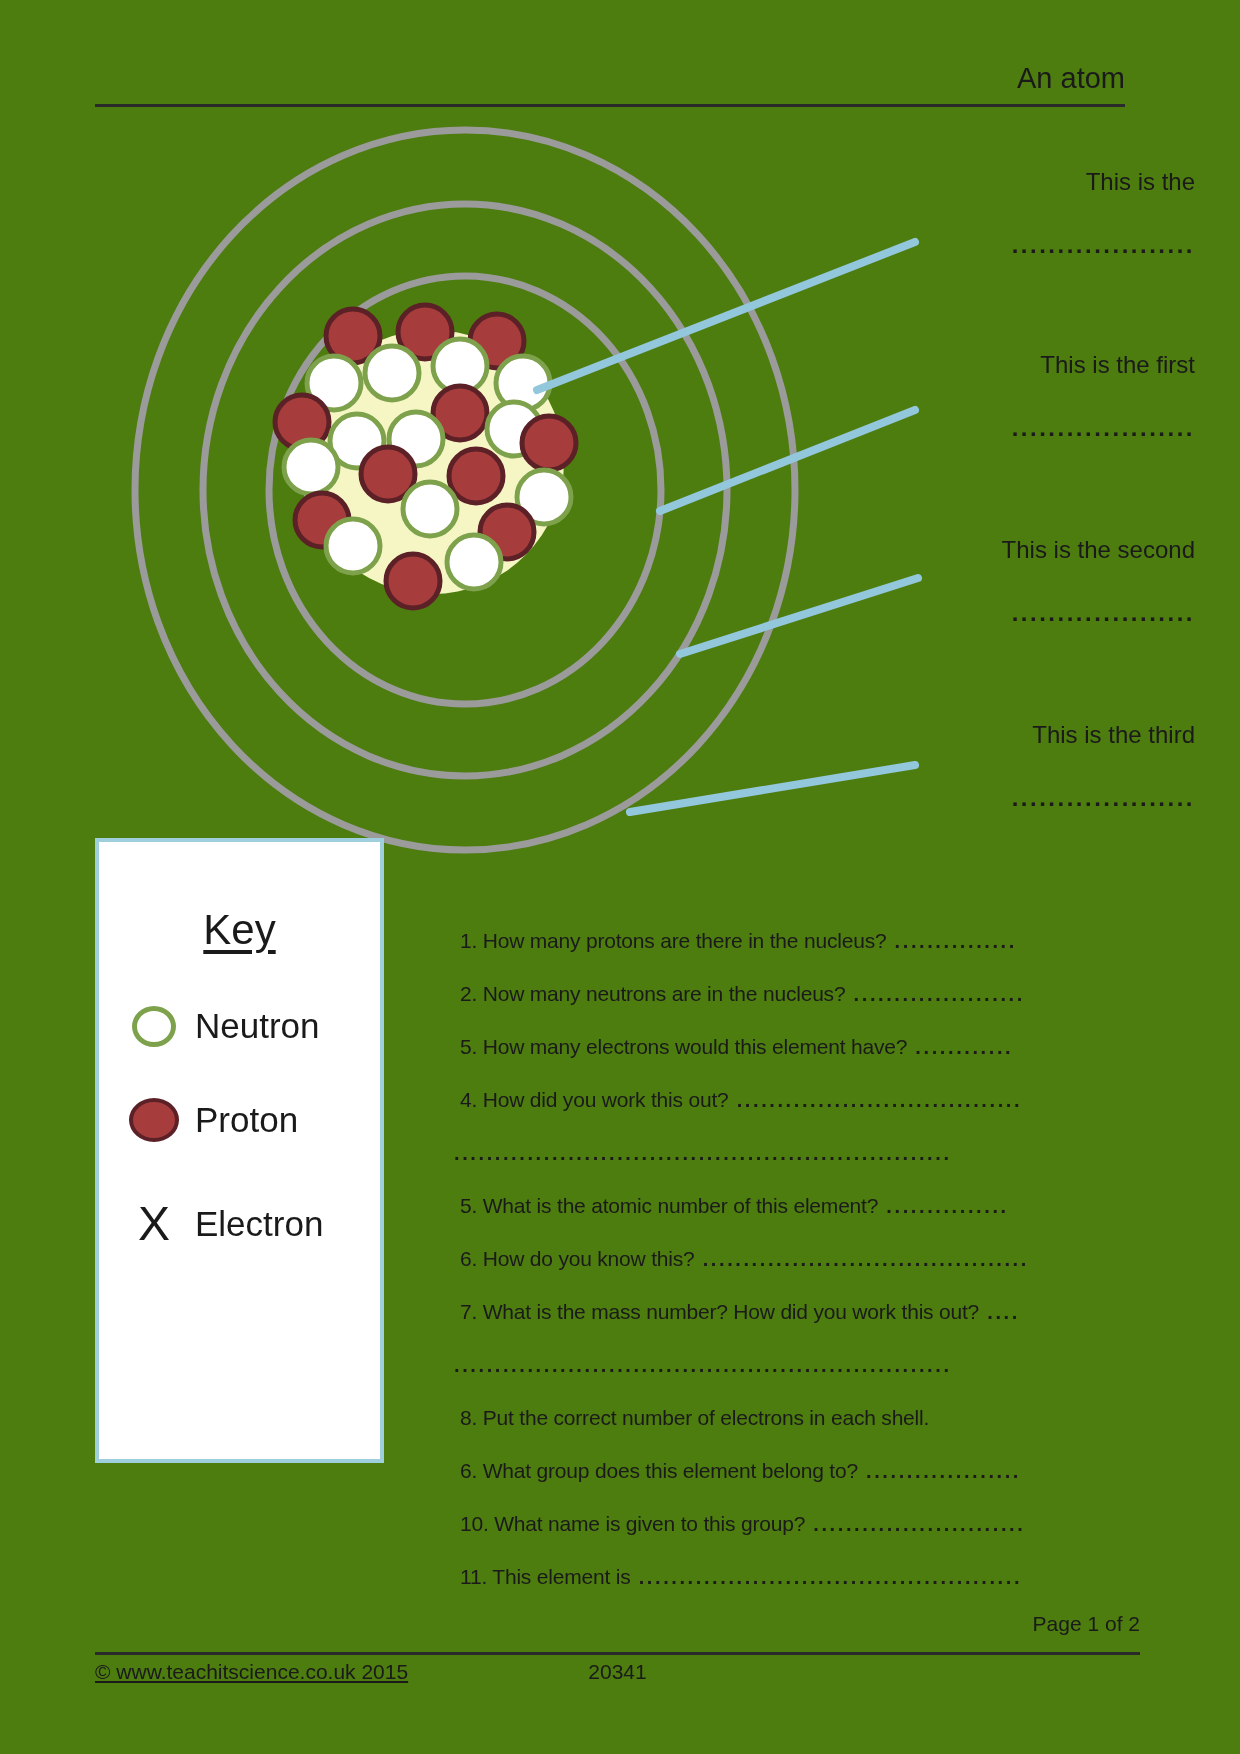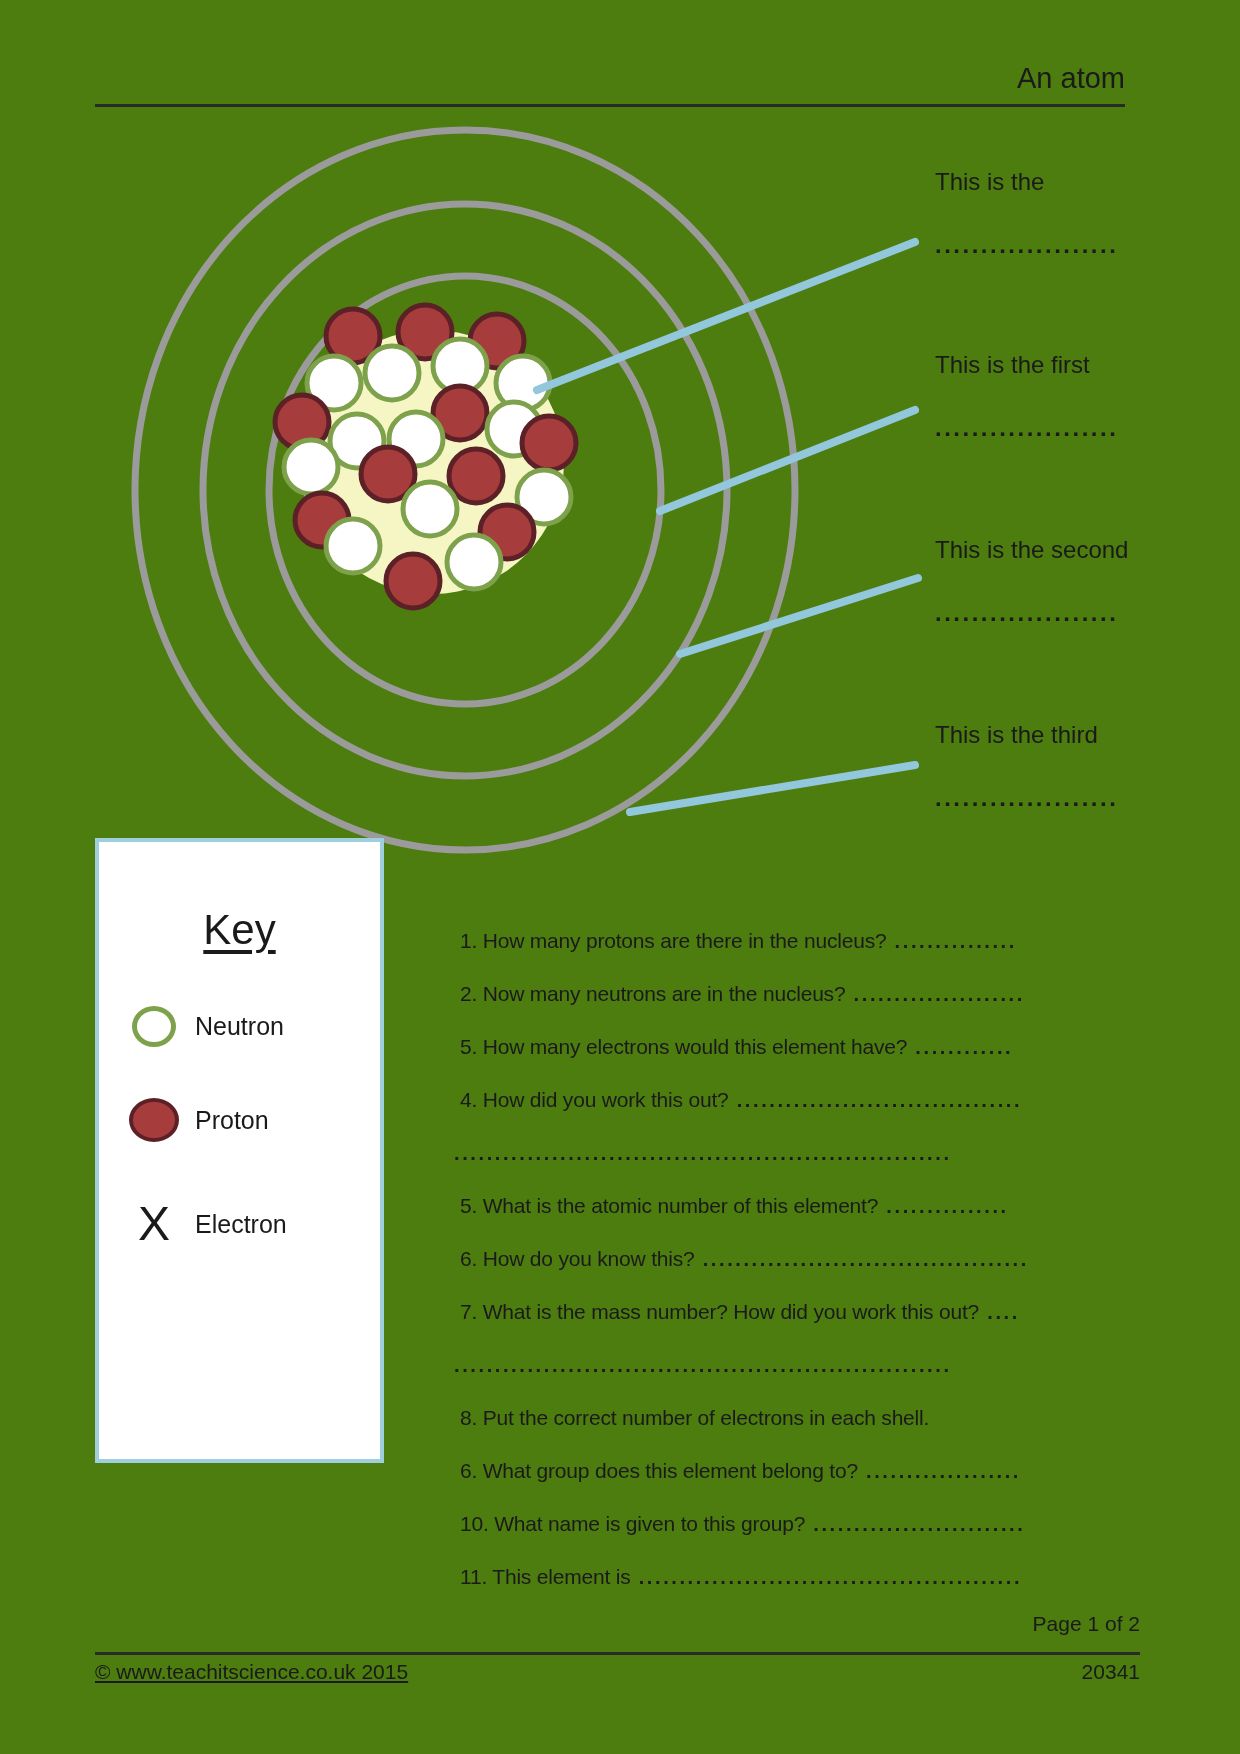--- a/index.html
+++ b/index.html
@@ -9,49 +9,49 @@
   }
   
   .header-title{
     position:absolute;top:62px;right:115px;font-size:29px;color:#1a1a1a;
   }
   .header-rule{
     position:absolute;left:95px;top:104px;width:1030px;height:0;border-top:3px solid #2a2a2a;
   }
   
   #atom-svg{position:absolute;left:0;top:0;z-index:0;}
-  .shell-label{position:absolute;left:935px;z-index:2;width:260px;}
+  .shell-label{position:absolute;left:935px;z-index:2;width:260px;text-align:right;}
   .shell-label .l-text{font-size:24px;white-space:nowrap;}
   .shell-label .l-dots{font-size:24px;letter-spacing:2.5px;margin-top:35px;white-space:nowrap;font-weight:bold;}
   .sl-0{top:168px;} .sl-1{top:351px;} .sl-2{top:536px;} .sl-3{top:721px;}
   
   .key-box{
     position:absolute;left:95px;top:838px;width:289px;height:625px;z-index:2;
     border:4px solid var(--key-border,#9fcfdd);background:#ffffff;box-sizing:border-box;
   }
   .key-title{
     position:absolute;left:0;right:0;top:64px;text-align:center;font-size:42px;
     text-decoration:underline;text-underline-offset:6px;
   }
   .key-row{position:absolute;left:30px;display:flex;align-items:center;gap:16px;height:52px;}
   .kr-0{top:158px;} .kr-1{top:252px;} .kr-2{top:356px;}
   .sym-wrap{width:50px;display:flex;justify-content:center;align-items:center;}
   .neutron-sym{width:34px;height:31px;border:5px solid var(--neutron-stroke,#7ea24c);border-radius:50%;background:var(--neutron-fill,#fff);}
   .proton-sym{width:42px;height:36px;border:4px solid var(--proton-stroke,#5c2127);border-radius:50%;background:var(--proton-fill,#a63c3c);}
   .electron-sym{font-size:48px;line-height:48px;color:#1a1a1a;}
-  .key-label{font-size:25px;}
+  .key-label{font-size:35px;}
   
   #questions{position:absolute;left:460px;top:929px;width:585px;z-index:2;}
   .q-row{height:53px;font-size:21px;white-space:nowrap;letter-spacing:-0.2px;}
   .q-row .dots{letter-spacing:2.6px;font-weight:bold;font-size:20px;}
   .q-cont{margin-left:-6px;}
   
   .footer-rule{position:absolute;left:95px;top:1652px;width:1045px;height:0;border-top:3px solid #2a2a2a;}
   .footer-left{position:absolute;left:95px;top:1660px;font-size:21px;text-decoration:underline;}
-  .footer-center{position:absolute;left:95px;top:1660px;width:1045px;text-align:right;font-size:21px;}
+  .footer-center{position:absolute;left:95px;top:1660px;width:1045px;text-align:center;font-size:21px;}
   .footer-right{position:absolute;top:1612px;right:100px;font-size:21px;}
 </style>
 </head>
 <body>
 
 <div class="page">
 
   <div class="header-title">An atom</div>
   <div class="header-rule"></div>
 

